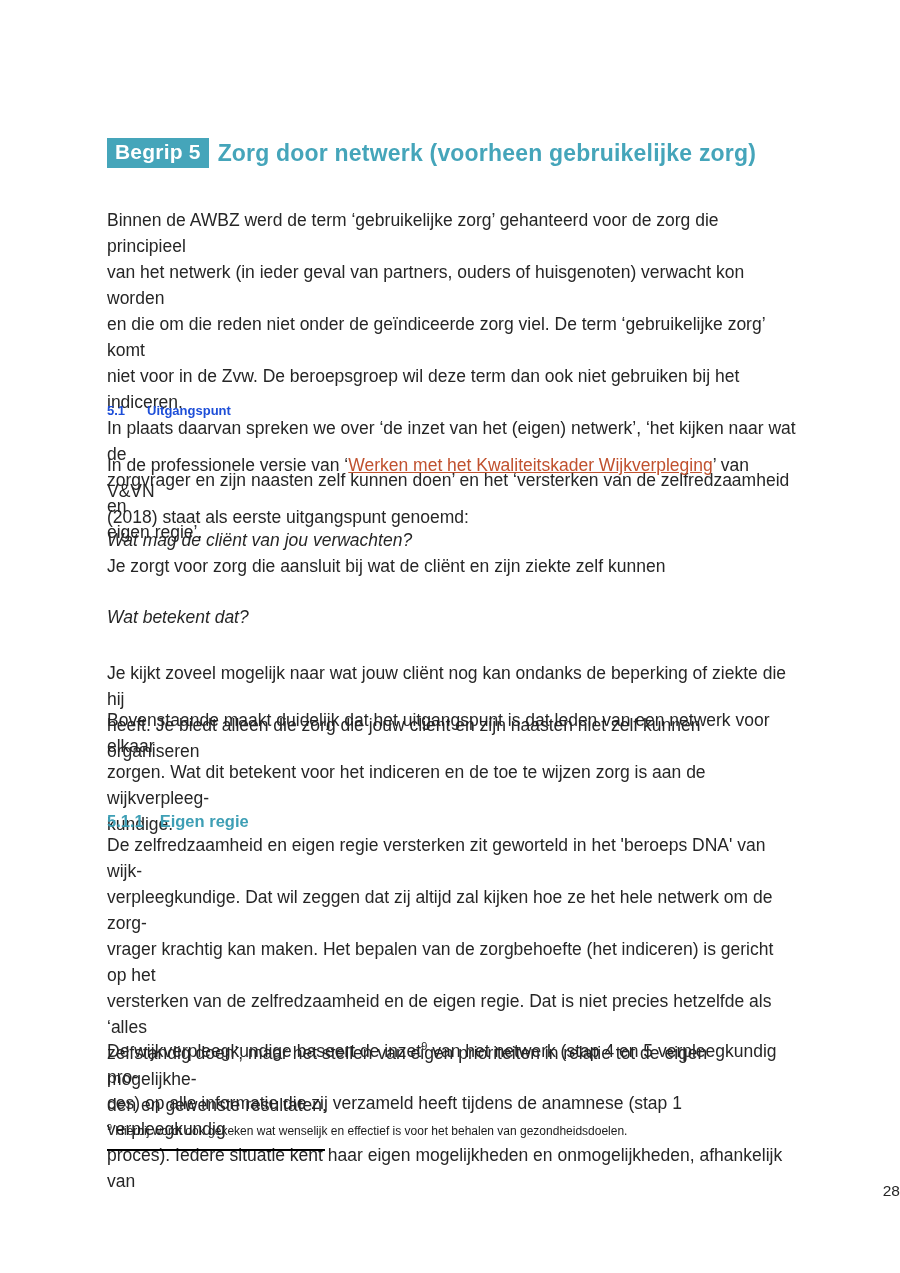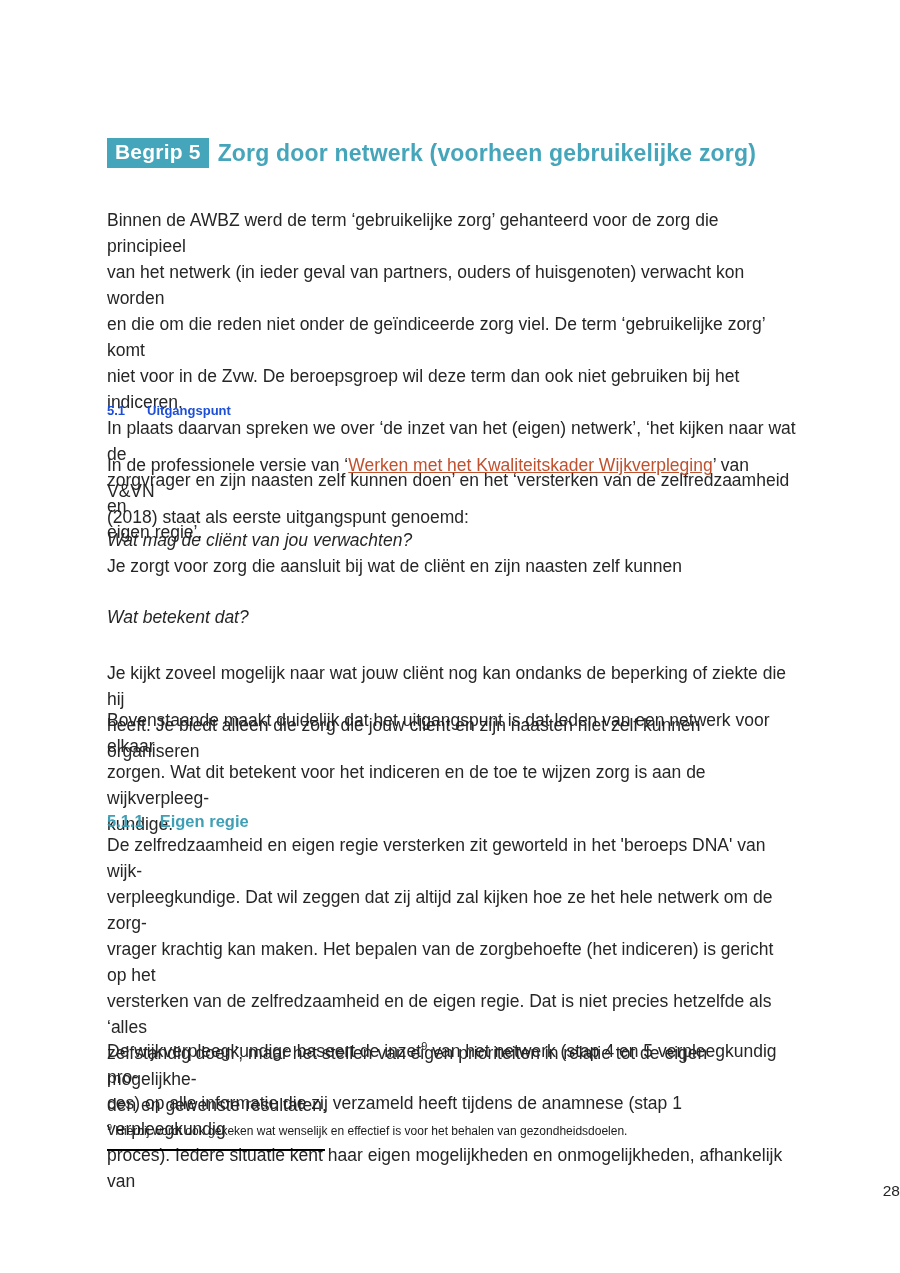--- a/index.html
+++ b/index.html
@@ -120,21 +120,21 @@
   <div class="abs content section-heading" style="top:403px;">
     <span class="sec-num">5.1</span><span>Uitgangspunt</span>
   </div>
 
   <div class="abs content body-text" style="top:452px; white-space:normal;">
     <span>In de professionele versie van ‘</span><a class="doc-link">Werken met het Kwaliteitskader Wijkverpleging</a><span>’ van V&amp;VN</span><br>
     <span>(2018) staat als eerste uitgangspunt genoemd:</span>
   </div>
 
   <div class="abs content body-text italic" style="top:527px;">Wat mag de cliënt van jou verwachten?</div>
-  <div class="abs content body-text" style="top:553px;">Je zorgt voor zorg die aansluit bij wat de cliënt en zijn naasten zelf kunnen</div>
+  <div class="abs content body-text" style="top:553px;">Je zorgt voor zorg die aansluit bij wat de cliënt en zijn ziekte zelf kunnen</div>
 
   <div class="abs content body-text italic" style="top:604px;">Wat betekent dat?</div>
   <div class="abs content body-text" style="top:660px;">Je kijkt zoveel mogelijk naar wat jouw cliënt nog kan ondanks de beperking of ziekte die hij
 heeft. Je biedt alleen die zorg die jouw cliënt en zijn naasten niet zelf kunnen organiseren</div>
 
   <div class="abs content body-text" style="top:707px;">Bovenstaande maakt duidelijk dat het uitgangspunt is dat leden van een netwerk voor elkaar
 zorgen. Wat dit betekent voor het indiceren en de toe te wijzen zorg is aan de wijkverpleeg-
 kundige.</div>
 
   <div class="abs content subsection-heading" style="top:812px;">

